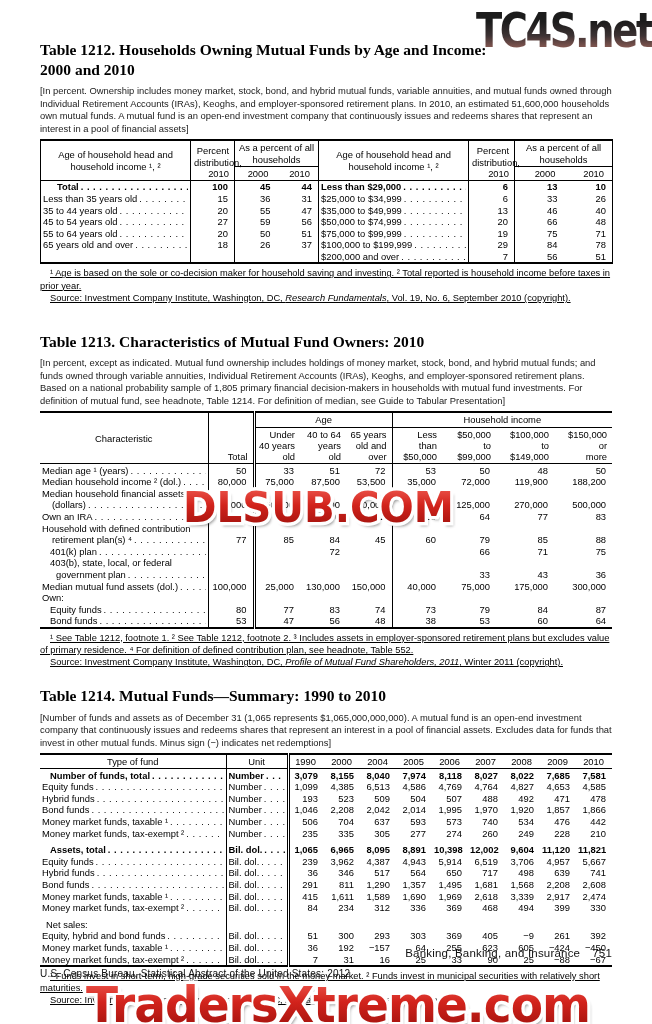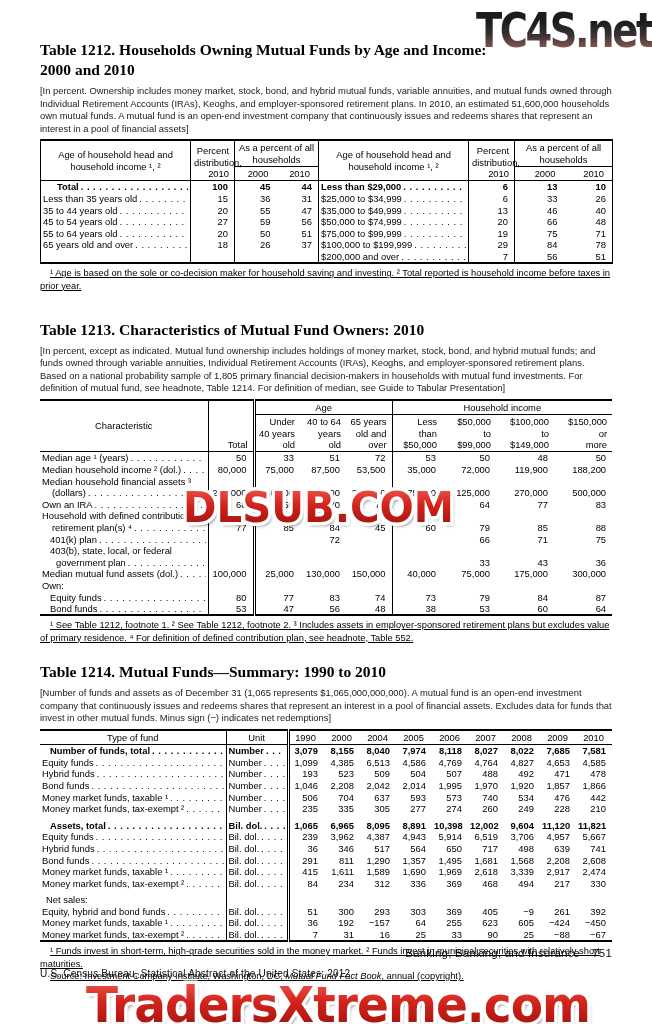--- a/index.html
+++ b/index.html
@@ -239,20 +239,21 @@
             </div>
           </td>
           <td class="num vl">7</td>
           <td class="num vl">56</td>
           <td class="num">51</td>
         </tr>
       </tbody>
   </table>
   <div class="notes">
     <p>¹ Age is based on the sole or co-decision maker for household saving and investing. ² Total reported is household income before taxes in prior year.</p>
+    <p><span>Source: Investment Company Institute, Washington, DC, </span><i>Research Fundamentals</i><span>, Vol. 19, No. 6, September 2010 (copyright).</span></p>
   </div>
 
   <div class="gap28"></div>
 
   <h1 class="ttl">Table 1213. Characteristics of Mutual Fund Owners: 2010</h1>
   <p class="headnote">[In percent, except as indicated. Mutual fund ownership includes holdings of money market, stock, bond, and hybrid mutual funds; and funds owned through variable annuities, Individual Retirement Accounts (IRAs), Keoghs, and employer-sponsored retirement plans. Based on a national probability sample of 1,805 primary financial decision-makers in households with mutual fund investments. For definition of mutual fund, see headnote, Table 1214. For definition of median, see Guide to Tabular Presentation]</p>
   <table class="tbl t1213">
     <colgroup>
       <col style="width:168px">
         <col style="width:46px">
@@ -513,20 +514,21 @@
           <td class="num">48</td>
           <td class="num vl">38</td>
           <td class="num">53</td>
           <td class="num">60</td>
           <td class="num">64</td>
         </tr>
       </tbody>
   </table>
   <div class="notes">
     <p>¹ See Table 1212, footnote 1. ² See Table 1212, footnote 2. ³ Includes assets in employer-sponsored retirement plans but excludes value of primary residence. ⁴ For definition of defined contribution plan, see headnote, Table 552.</p>
+    <p><span>Source: Investment Company Institute, Washington, DC, </span><i>Profile of Mutual Fund Shareholders, 2011</i><span>, Winter 2011 (copyright).</span></p>
   </div>
 
   <div class="gap20"></div>
 
   <h1 class="ttl">Table 1214. Mutual Funds—Summary: 1990 to 2010</h1>
   <p class="headnote">[Number of funds and assets as of December 31 (1,065 represents $1,065,000,000,000). A mutual fund is an open-end investment company that continuously issues and redeems shares that represent an interest in a pool of financial assets. Excludes data for funds that invest in other mutual funds. Minus sign (−) indicates net redemptions]</p>
   <table class="tbl t1214">
     <colgroup>
       <col style="width:186px">
         <col style="width:62px">
@@ -822,21 +824,21 @@
               <span class="d"></span>
             </div>
           </td>
           <td class="num vld">84</td>
           <td class="num">234</td>
           <td class="num">312</td>
           <td class="num">336</td>
           <td class="num">369</td>
           <td class="num">468</td>
           <td class="num">494</td>
-          <td class="num">217</td>
+          <td class="num">399</td>
           <td class="num">330</td>
         </tr>
         <tr class="sp">
           <td>
             <div class="lbl">
               <span class="t" style="padding-left: 4px;">Net sales:</span>
             </div>
           </td>
           <td class="vl"></td>
           <td class="num vld"></td>

